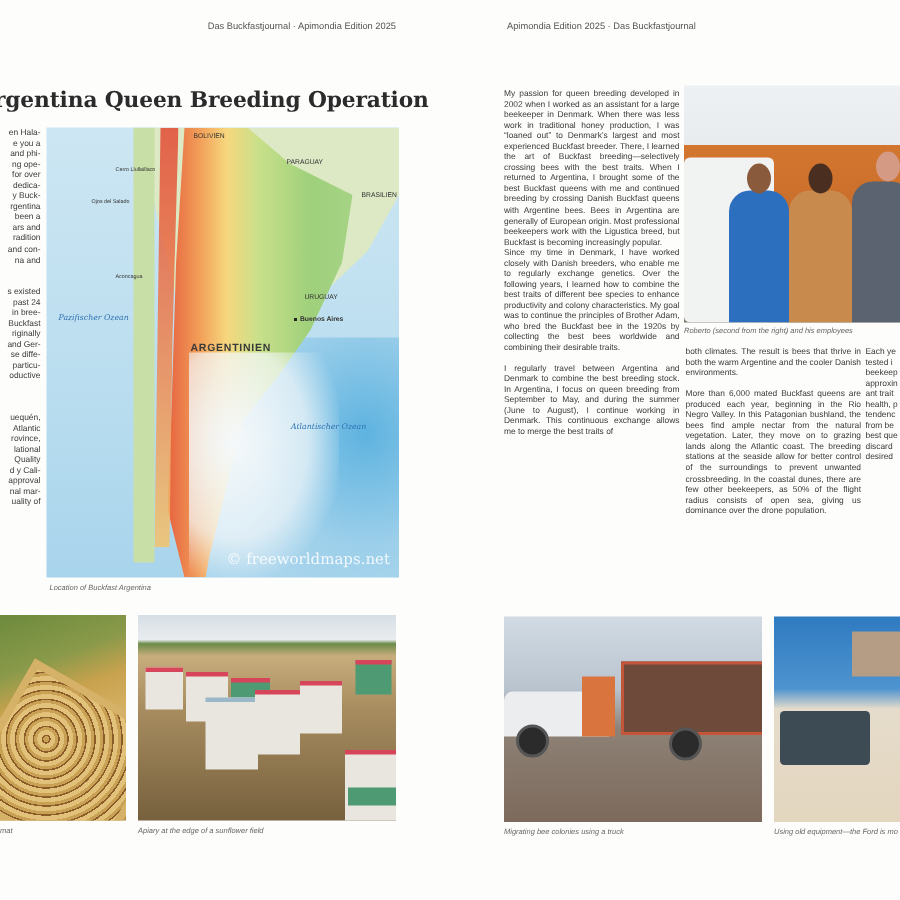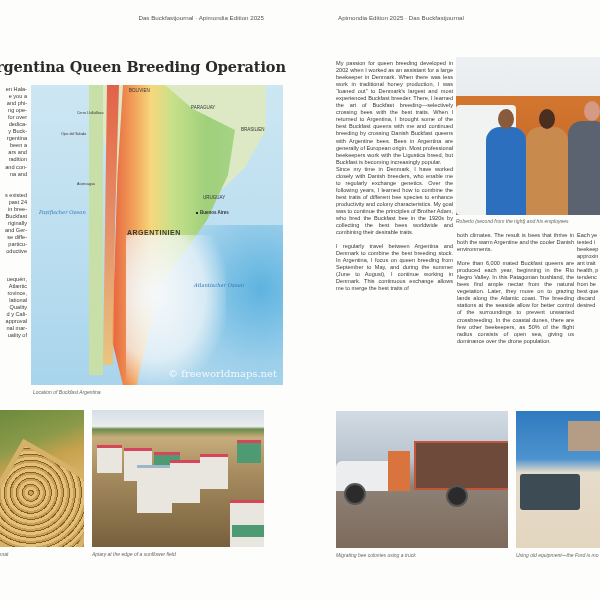--- a/index.html
+++ b/index.html
@@ -12,21 +12,21 @@
   .page-right .runhead { left:38px; }
   .title { position:absolute; left:-4px; top:58px; font-family:"DejaVu Serif", serif; font-weight:bold; font-size:14.5px; color:#2b2b2b; white-space:nowrap; letter-spacing:-0.1px; }
   .body-text { font-size:5.6px; line-height:7.05px; color:#3a3a3a; text-align:justify; }
   .body-text p { margin:0; }
   .body-text p + p.gap { margin-top:7px; }
   .left-col { position:absolute; left:-18px; width:45px; top:86px; }
   .left-col p.blk { margin-bottom:7px; }
   .caption { font-size:5px; font-style:italic; color:#666; position:absolute; white-space:nowrap; }
   .img { position:absolute; overflow:hidden; }
   
-  .map { left:31px; top:85px; width:235px; height:300px; background:linear-gradient(180deg,#cde6f3 0%,#b9ddef 60%,#a8d4ec 100%);padding-left:17px; }
+  .map { left:31px; top:85px; width:235px; height:300px; background:linear-gradient(180deg,#cde6f3 0%,#b9ddef 60%,#a8d4ec 100%); }
   .map .ocean-r { position:absolute; right:0; top:140px; width:110px; height:160px; background:radial-gradient(ellipse at 80% 40%, #5eb3e0 0%, #9ccfea 55%, rgba(200,230,245,0) 80%); }
   .map .shelf { position:absolute; left:95px; top:150px; width:100px; height:150px; background:radial-gradient(ellipse at 30% 40%, #f4f8fa 0%, rgba(244,248,250,0.7) 50%, rgba(244,248,250,0) 75%); }
   .map .land-n { position:absolute; left:60px; top:0; width:175px; height:150px; background:#dce9c4; clip-path:polygon(0 0,100% 0,100% 30%,88% 55%,70% 75%,55% 100%,20% 100%,12% 60%); }
   .map .arg { position:absolute; left:78px; top:0; width:140px; height:300px; background:linear-gradient(90deg,#e55b3c 0%,#f2a25a 18%,#f7d77e 30%,#c9e08a 45%,#9fd07b 70%,#a8d58a 100%); clip-path:polygon(10% 0,40% 0,60% 8%,90% 15%,85% 30%,70% 45%,55% 55%,38% 65%,30% 80%,22% 95%,20% 100%,10% 100%,2% 85%,4% 60%,6% 30%); }
   .map .andes { position:absolute; left:70px; top:0; width:20px; height:280px; background:linear-gradient(180deg,#e24a34,#ef8d55 60%,#f3c46d); clip-path:polygon(30% 0,90% 0,70% 50%,60% 100%,10% 100%,20% 50%); opacity:.85; }
   .map .chile { position:absolute; left:58px; top:0; width:14px; height:290px; background:#c9dfa8; }
   .map .lbl { position:absolute; font-size:4.5px; color:#333; white-space:nowrap; }
   .map .lbl-big { font-size:7px; font-weight:bold; letter-spacing:.5px; color:#3a3a3a; }
   .map .ocean-lbl { font-family:"DejaVu Serif", serif; font-style:italic; font-size:5.2px; color:#2f73b3; }
   .map .copy { position:absolute; right:6px; bottom:6px; font-family:"DejaVu Serif", serif; font-size:10px; color:rgba(255,255,255,.85); white-space:nowrap; }

